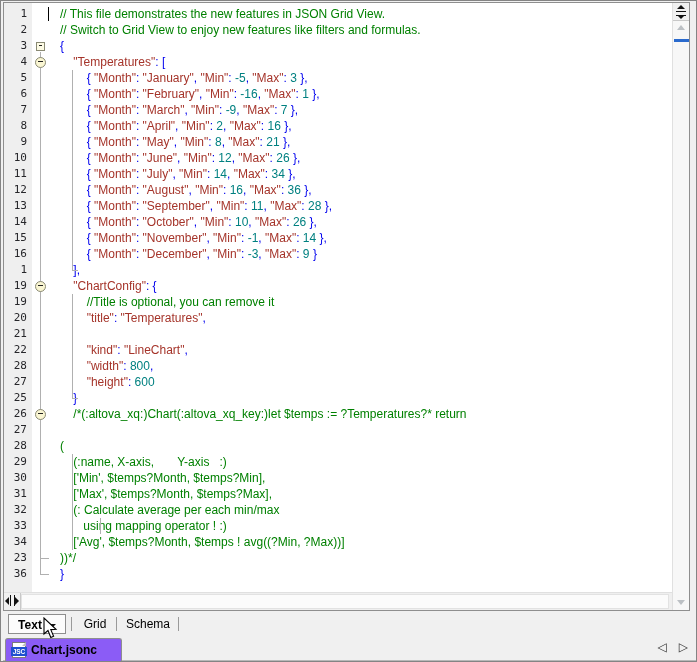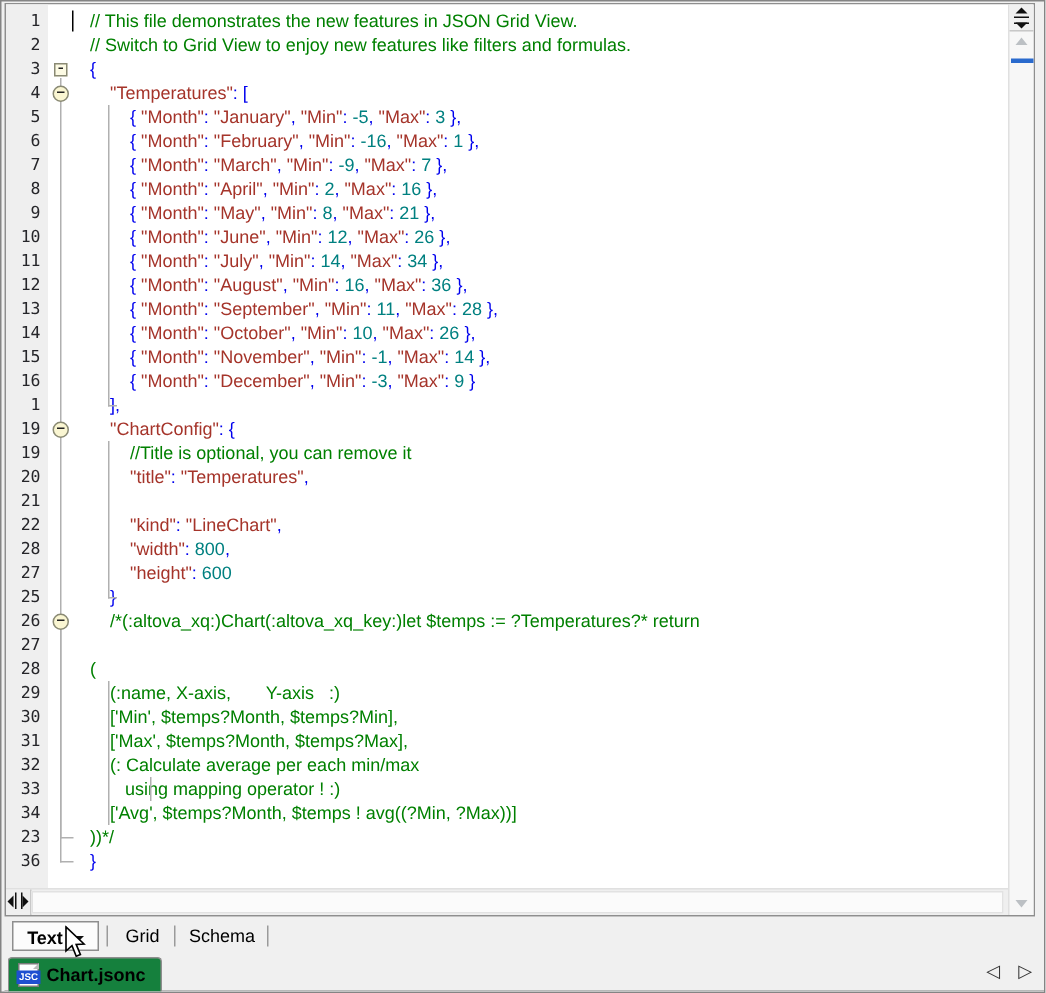--- a/index.html
+++ b/index.html
@@ -40,21 +40,21 @@
   .hs-split .t-r{position:absolute;left:11px;top:4px;width:0;height:0;border-top:4px solid transparent;border-bottom:4px solid transparent;border-left:4px solid #111;}
   .hs-thumb{position:absolute;left:17px;top:1px;height:15px;width:648px;background:#fbfbfb;border:1px solid #e2e2e2;box-sizing:border-box;}
   
   .viewtabs{position:absolute;left:2px;top:612px;width:693px;height:23px;background:#f0f0f0;font-size:12px;}
   .vtab{position:absolute;top:1px;height:20px;line-height:20px;color:#000;text-align:center;}
   .vtab.active{box-sizing:border-box;border:1px solid #8e8e8e;background:#fcfcfc;font-weight:bold;}
   .vtab .dd{display:inline-block;width:0;height:0;border-left:4px solid transparent;border-right:4px solid transparent;border-top:4px solid #111;margin-left:6px;vertical-align:middle;}
   .vsep{position:absolute;top:4px;width:1px;height:14px;background:#9a9a9a;}
   
   .filetabs{position:absolute;left:2px;top:635px;width:693px;height:25px;background:#f0f0f0;border-bottom:1px solid #b8b8b8;box-sizing:border-box;}
-  .ftab{position:absolute;left:2px;top:2px;height:23px;box-sizing:border-box;border:1px solid #8e8e8e;border-bottom:none;border-radius:3px 3px 0 0;background:#15803d;padding:0 10px 0 6px;display:flex;align-items:center;font-size:12px;font-weight:bold;color:#000;}
+  .ftab{position:absolute;left:2px;top:2px;height:23px;box-sizing:border-box;border:1px solid #8e8e8e;border-bottom:none;border-radius:3px 3px 0 0;background:#8b5cf6;padding:0 24px 0 6px;display:flex;align-items:center;font-size:12px;font-weight:bold;color:#000;}
   .jsc-icon{position:relative;width:14px;height:16px;background:#fff;border:1px solid #7a7a7a;box-sizing:border-box;margin-right:5px;}
   .jsc-icon .fold{position:absolute;right:-1px;top:-1px;width:0;height:0;border-left:4px solid transparent;border-bottom:4px solid #bbb;}
   .jsc-icon .band{position:absolute;left:-2px;right:-2px;bottom:1px;height:9px;background:#1e4fd0;color:#fff;font-size:6.5px;font-weight:bold;line-height:9px;text-align:center;font-family:"Liberation Sans",sans-serif;letter-spacing:0;}
   .tab-arrows{position:absolute;right:8px;top:4px;font-size:12px;color:#333;display:flex;gap:12px;}
   .tab-arrows span{cursor:default;}
   .cursor-svg{position:absolute;left:42px;top:616px;z-index:50;}
 </style>
 </head>
 <body>
 

